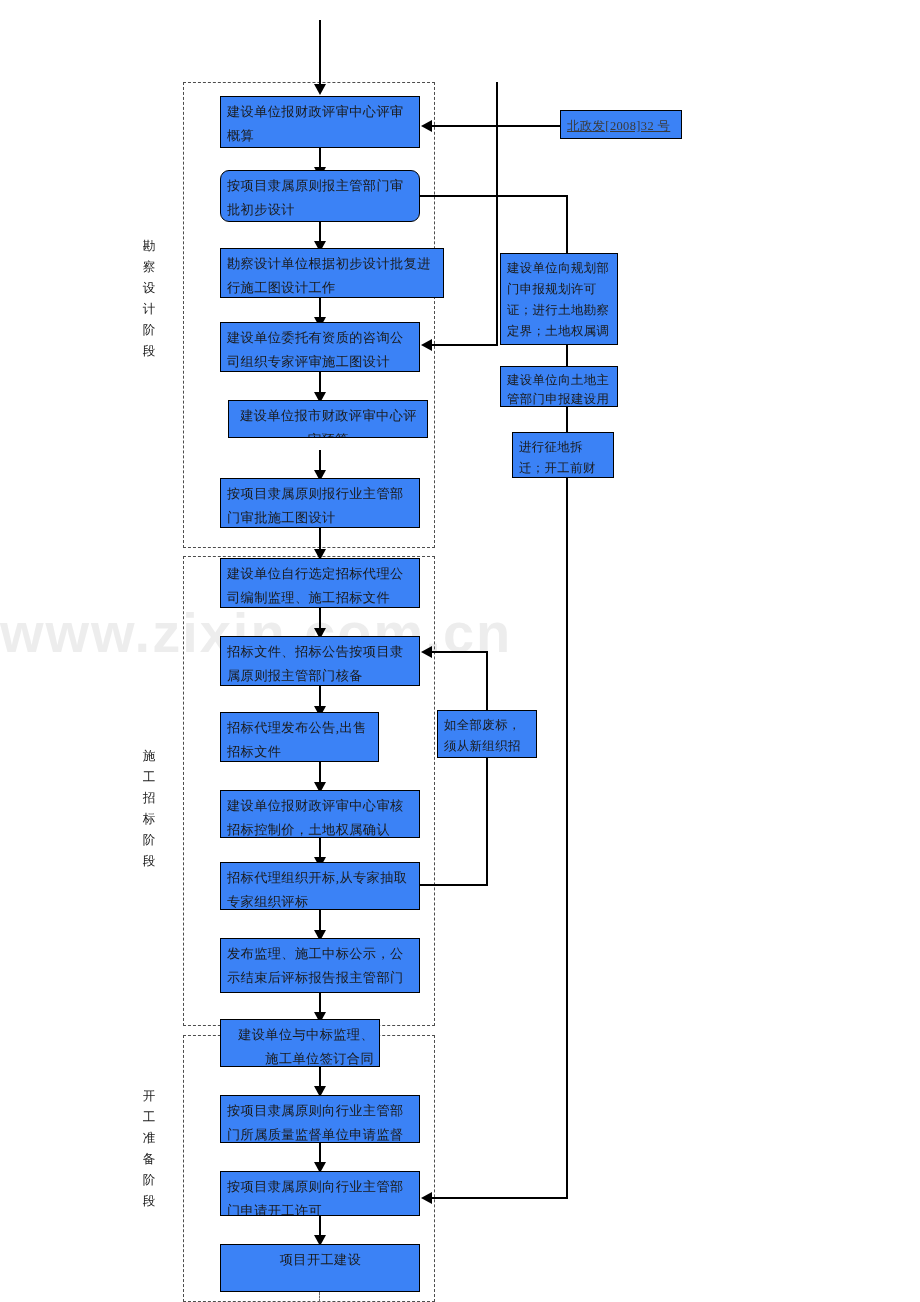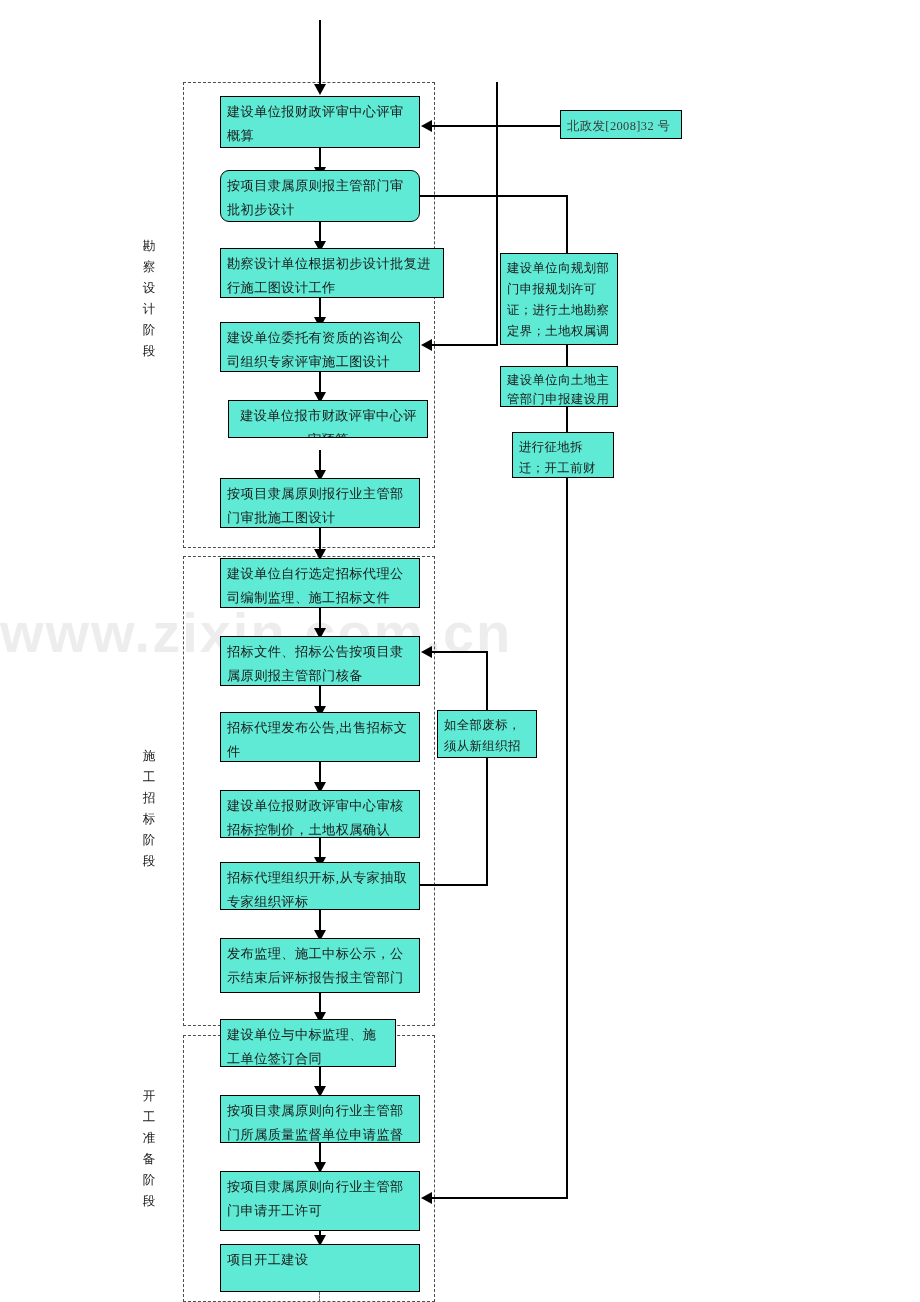--- a/index.html
+++ b/index.html
@@ -12,33 +12,34 @@
     width: 920px;
     height: 1302px;
     background: #ffffff;
     font-family: "Liberation Serif", "DejaVu Serif", serif;
     overflow: hidden;
   }
   .node {
     position: absolute;
     box-sizing: border-box;
     border: 1.6px solid #000000;
-    background: #5eead4;
+    background: #3b82f6;
     font-size: 13.2px;
     line-height: 24px;
     color: #1a1a1a;
     padding: 3px 5px 0 6px;
     letter-spacing: 0.4px;
     z-index: 5;
     overflow: hidden;
     white-space: pre-line;
   }
   .node.thin {
     border-width: 1px;
     color: #3a3a3a;
+    text-decoration: underline;
   }
   .node.doc {
     font-size: 12.4px;
     line-height: 20px;
     padding-top: 4px;
   }
   .stage-label {
     position: absolute;
     width: 22px;
     font-size: 12.6px;
@@ -211,35 +212,35 @@
   <div class="node" style="left:220px; top:322px; width:200px; height:50px;">建设单位委托有资质的咨询公司组织专家评审施工图设计</div>
 
   <div class="node" style="left:228px; top:400px; width:200px; height:38px;text-align:center;">建设单位报市财政评审中心评审预算</div>
 
   <div class="node" style="left:220px; top:478px; width:200px; height:50px;">按项目隶属原则报行业主管部门审批施工图设计</div>
 
   <div class="node" style="left:220px; top:558px; width:200px; height:50px;">建设单位自行选定招标代理公司编制监理、施工招标文件</div>
 
   <div class="node" style="left:220px; top:636px; width:200px; height:50px;">招标文件、招标公告按项目隶属原则报主管部门核备</div>
 
-  <div class="node" style="left:220px; top:712px; width:200px; height:50px;">招标代理发布公告,出售招标文件</div>
+  <div class="node" style="left:220px; top:712px; width:159px; height:50px;">招标代理发布公告,出售招标文件</div>
 
   <div class="node" style="left:220px; top:790px; width:200px; height:48px;">建设单位报财政评审中心审核招标控制价，土地权属确认</div>
 
   <div class="node" style="left:220px; top:862px; width:200px; height:48px;">招标代理组织开标,从专家抽取专家组织评标</div>
 
   <div class="node" style="left:220px; top:938px; width:200px; height:55px;">发布监理、施工中标公示，公示结束后评标报告报主管部门核备</div>
 
-  <div class="node" style="left:220px; top:1019px; width:176px; height:48px;">建设单位与中标监理、施工单位签订合同</div>
+  <div class="node" style="left:220px; top:1019px; width:160px; height:48px;text-align:right;">建设单位与中标监理、施工单位签订合同</div>
 
   <div class="node" style="left:220px; top:1095px; width:200px; height:48px;">按项目隶属原则向行业主管部门所属质量监督单位申请监督</div>
 
-  <div class="node" style="left:220px; top:1171px; width:200px; height:60px;">按项目隶属原则向行业主管部门申请开工许可</div>
-
-  <div class="node" style="left:220px; top:1244px; width:200px; height:48px;">项目开工建设</div>
+  <div class="node" style="left:220px; top:1171px; width:200px; height:45px;">按项目隶属原则向行业主管部门申请开工许可</div>
+
+  <div class="node" style="left:220px; top:1244px; width:200px; height:48px;text-align:center;">项目开工建设</div>
 
   <div class="node doc" style="left:500px; top:253px; width:118px; height:92px; line-height:21px;">建设单位向规划部门申报规划许可证；进行土地勘察定界；土地权属调查；土地权属确认</div>
 
   <div class="node doc" style="left:500px; top:366px; width:118px; height:41px; line-height:19px;">建设单位向土地主管部门申报建设用地</div>
 
   <div class="node doc" style="left:512px; top:432px; width:102px; height:46px; line-height:21px;">进行征地拆迁；开工前财务审计</div>
 
   <div class="node thin" style="left:560px; top:110px; width:122px; height:29px; font-size:12.4px; line-height:24px;">北政发[2008]32 号</div>
 
   <div class="node doc" style="left:437px; top:710px; width:100px; height:48px; line-height:21px;">如全部废标，须从新组织招标</div>

